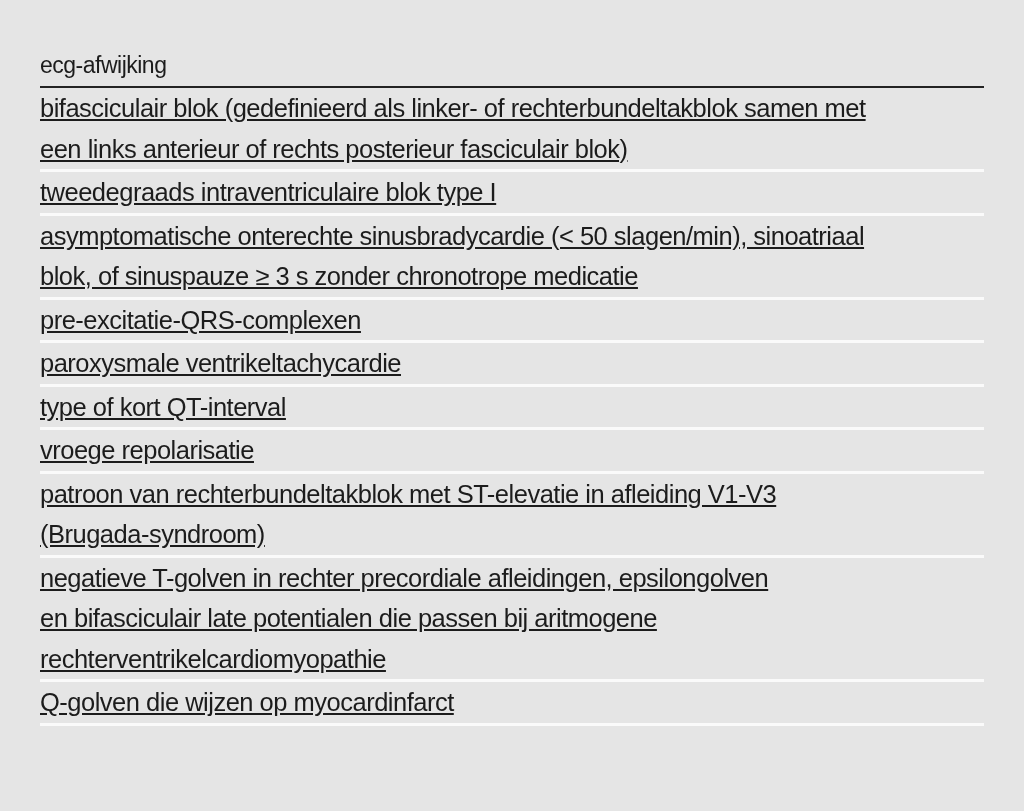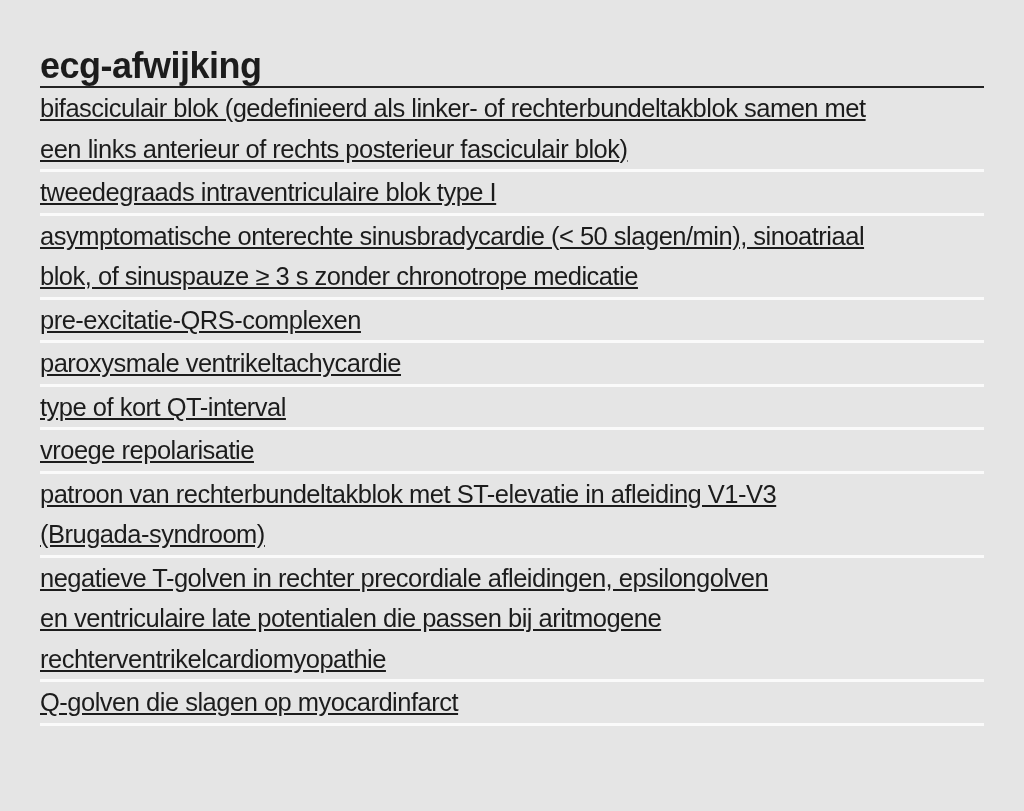--- a/index.html
+++ b/index.html
@@ -18,22 +18,22 @@
     overflow:hidden;
     position:relative;
   }
   .table{
     position:absolute;
     left:40px;top:45px;
     width:944px;
     overflow:hidden;
   }
   .table-header{
-    font-weight:bold;
-    font-size:36px;
+    font-weight:normal;
+    font-size:23px;
     line-height:41px;
     letter-spacing:-0.5px;
     border-bottom:2px solid var(--header-rule);
     white-space:nowrap;
   }
   .row{
     border-bottom:3px solid var(--row-rule);
   }
   .line{
     display:block;
@@ -73,20 +73,20 @@
       </div>
       <div class="row">
         <span class="line">vroege repolarisatie</span>
       </div>
       <div class="row">
         <span class="line">patroon van rechterbundeltakblok met ST-elevatie in afleiding V1-V3</span>
         <span class="line">(Brugada-syndroom)</span>
       </div>
       <div class="row">
         <span class="line">negatieve T-golven in rechter precordiale afleidingen, epsilongolven</span>
-        <span class="line">en ventriculaire late potentialen die passen bij aritmogene</span>
+        <span class="line">en bifasciculair late potentialen die passen bij aritmogene</span>
         <span class="line">rechterventrikelcardiomyopathie</span>
       </div>
       <div class="row">
-        <span class="line">Q-golven die slagen op myocardinfarct</span>
+        <span class="line">Q-golven die wijzen op myocardinfarct</span>
       </div>
     </div>
 </div>
 
 </body></html>

